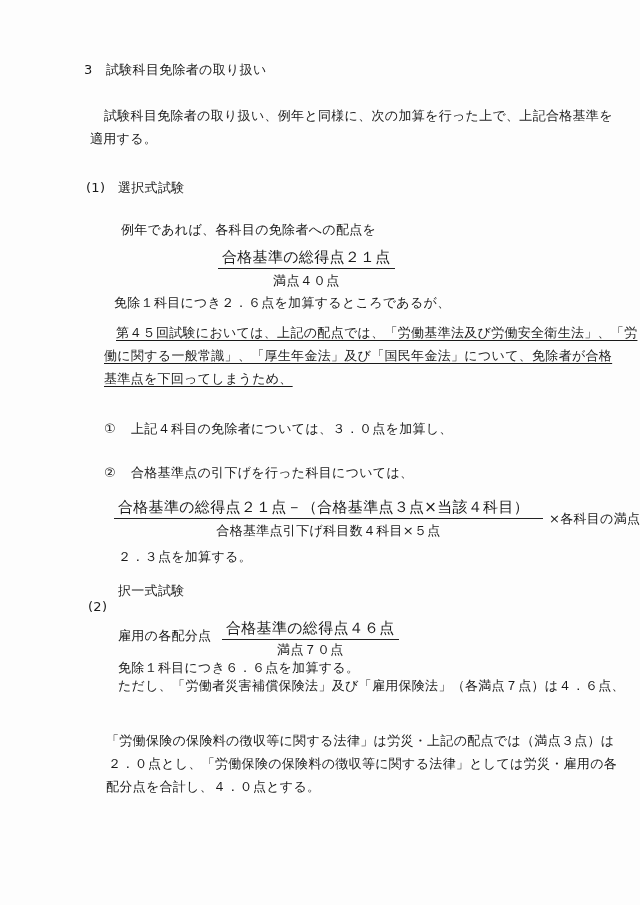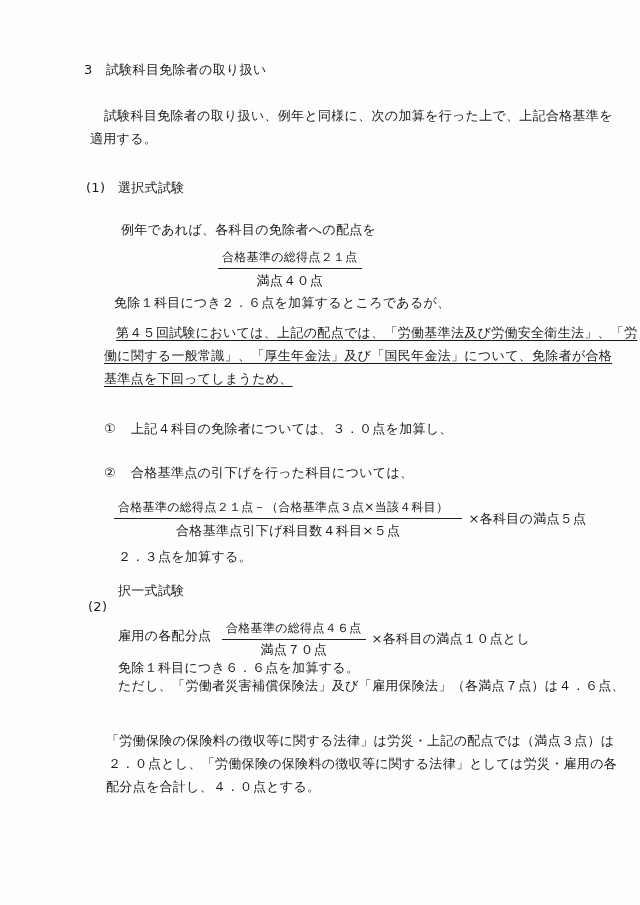--- a/index.html
+++ b/index.html
@@ -4,21 +4,21 @@
 <style>
   html, body { margin:0; padding:0; }
   body {
     width:640px; height:905px; background:#fdfdfd; position:relative; overflow:hidden;
     font-family:"DejaVu Sans", "Liberation Sans", sans-serif; color:#1a1a1a;
   }
   .t { position:absolute; white-space:nowrap; font-size:13px; line-height:16px; letter-spacing:0.3px; }
   .u { text-decoration:underline; text-underline-offset:3px; }
   .frac { position:absolute; display:flex; align-items:center; }
   .frac .fr { display:flex; flex-direction:column; align-items:center; }
-  .frac .num { font-size:12px; line-height:16px; padding:0 4px 3px 4px; border-bottom:1.3px solid #222; white-space:nowrap; letter-spacing:0.3px; }
+  .frac .num { font-size:15px; line-height:16px; padding:0 4px 3px 4px; border-bottom:1.3px solid #222; white-space:nowrap; letter-spacing:0.3px; }
   .frac .den { font-size:13px; line-height:16px; padding-top:4px; white-space:nowrap; letter-spacing:0.3px; }
   .frac .tail { font-size:13px; margin-left:6px; white-space:nowrap; letter-spacing:0.3px; }
 </style>
 </head>
 <body>
 
 <div>
   <span class="t" style="left:84px;top:62px;">3</span>
   <span class="t" style="left:106px;top:62px;">試験科目免除者の取り扱い</span>
 </div>
@@ -62,21 +62,20 @@
 
 <span class="t" style="left:88px;top:599px;">(2)</span>
 <span class="t" style="left:118px;top:583px;">択一式試験</span>
 
 <span class="t" style="left:118px;top:628px;">雇用の各配分点</span>
 <div class="frac" style="left:222px;top:620px;">
   <div class="fr">
     <div class="num">合格基準の総得点４６点</div>
     <div class="den" style="padding-top:2px;">満点７０点</div>
   </div>
-  <div class="tail">×各科目の満点１０点とし</div>
 </div>
 
 <span class="t" style="left:118px;top:660px;">免除１科目につき６．６点を加算する。</span>
 
 <span class="t" style="left:118px;top:678px;">ただし、「労働者災害補償保険法」及び「雇用保険法」（各満点７点）は４．６点、</span>
 <span class="t" style="left:106px;top:733px;">「労働保険の保険料の徴収等に関する法律」は労災・上記の配点では（満点３点）は</span>
 <span class="t" style="left:108px;top:756px;">２．０点とし、「労働保険の保険料の徴収等に関する法律」としては労災・雇用の各</span>
 <span class="t" style="left:106px;top:779px;">配分点を合計し、４．０点とする。</span>
 
 </body></html>

